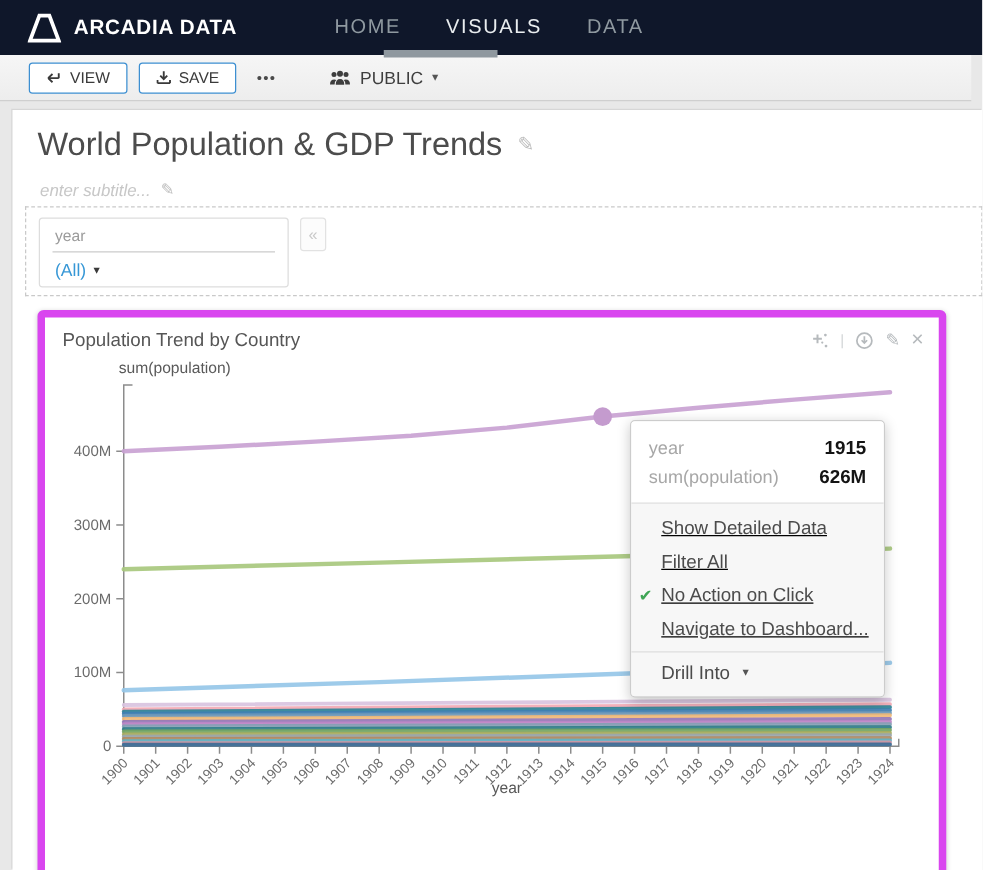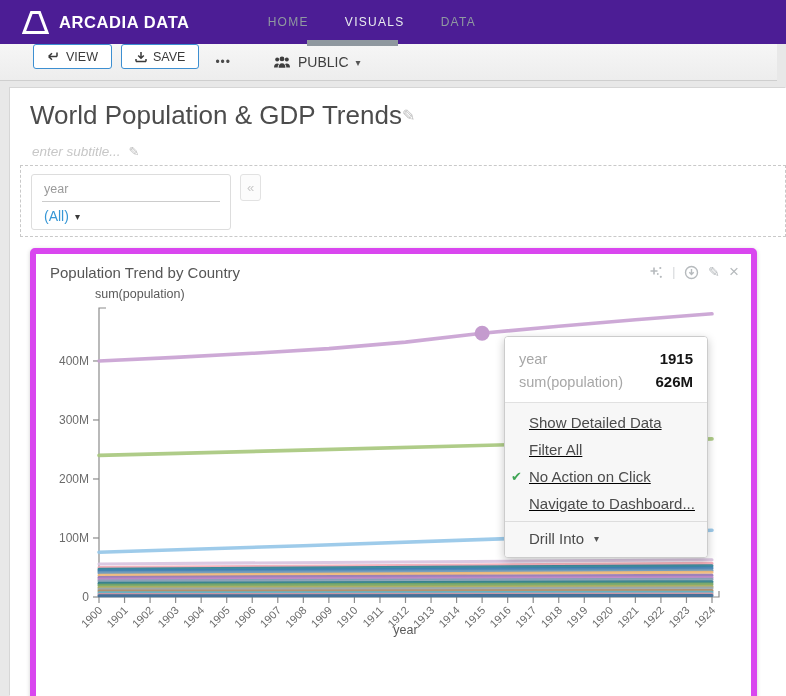--- a/index.html
+++ b/index.html
@@ -1,47 +1,47 @@
 <!DOCTYPE html>
 <html><head>
 <meta charset="utf-8">
 <style>
   * { margin:0; padding:0; box-sizing:border-box; }
   html,body { background:#fff; }
   body { font-family:"Liberation Sans","DejaVu Sans",sans-serif; }
   #app { position:relative; width:786px; height:696px; overflow:hidden; background:#e8e8e8; }
 
   
-  .app-header { position:absolute; left:0; top:0; width:786px; height:44px; background:#4c1d95;
+  .app-header { position:absolute; left:0; top:0; width:786px; height:44px; background:#0f172a;
     display:flex; align-items:center; z-index:5; }
   .logo-wrap { margin-left:22px; display:flex; align-items:center; }
   .brand { color:#fff; font-weight:bold; font-size:16.5px; letter-spacing:.6px; margin-left:10px; }
   .main-nav { display:flex; gap:36px; margin-left:78px; }
-  .nav-item { font-size:12px; letter-spacing:1.3px; color:#8f99a0; cursor:pointer; }
+  .nav-item { font-size:16px; letter-spacing:1.3px; color:#8f99a0; cursor:pointer; }
   .nav-item.active { color:#e9edef; }
   .nav-underline { position:absolute; left:307px; top:40px; width:91px; height:6px; background:#8f989f; z-index:6; }
 
   
   .toolbar { position:absolute; left:0; top:44px; width:777px; height:37px;
     background:linear-gradient(#f6f6f6,#ededed); border-bottom:1px solid #cfcfcf;
-    display:flex; padding-left:33px; z-index:4; }
+    display:flex; align-items:center; padding-left:23px; z-index:4; }
   .tb-btn { display:inline-flex; align-items:center; gap:6px; background:#fff;
     border:1px solid #3d8fd1; border-radius:3px; height:25px; padding:0 13px;
     font-size:12.5px; color:#3a3a3a; cursor:pointer; }
   .tb-btn + .tb-btn { margin-left:9px; }
   .tb-more { border:none; background:none; color:#4a4a4a; font-size:12px; letter-spacing:1px;
     margin-left:16px; cursor:pointer; }
   .tb-public { display:inline-flex; align-items:center; gap:7px; border:none; background:none;
     margin-left:42px; font-size:14px; color:#3e3e3e; cursor:pointer; }
   .caret { font-size:10px; color:#555; }
 
   
   .content { position:absolute; left:10px; top:88px; width:776px; height:608px; background:#fff;
     box-shadow:-1px -1px 0 #d6d6d6; }
-  .page-title-row { position:absolute; left:20px; top:12px; display:flex; align-items:center; }
+  .page-title-row { position:absolute; left:20px; top:12px; display:flex; align-items:center; gap:12px; }
   .page-title { font-size:26px; font-weight:400; color:#4c4c4c; }
   .edit-pencil { color:#bdbdbd; font-size:16px; cursor:pointer; }
   .subtitle-row { position:absolute; left:22px; top:56px; display:flex; align-items:center; gap:8px; }
   .subtitle { font-style:italic; font-size:13.5px; color:#c7c7c7; }
   .subtitle-row .edit-pencil { font-size:13px; }
 
   
   .filter-strip { position:absolute; left:10px; top:77px; width:766px; height:72px;
     border:1px dashed #c9c9c9; }
   .filter-card { position:absolute; left:10px; top:8px; width:200px; height:56px;

